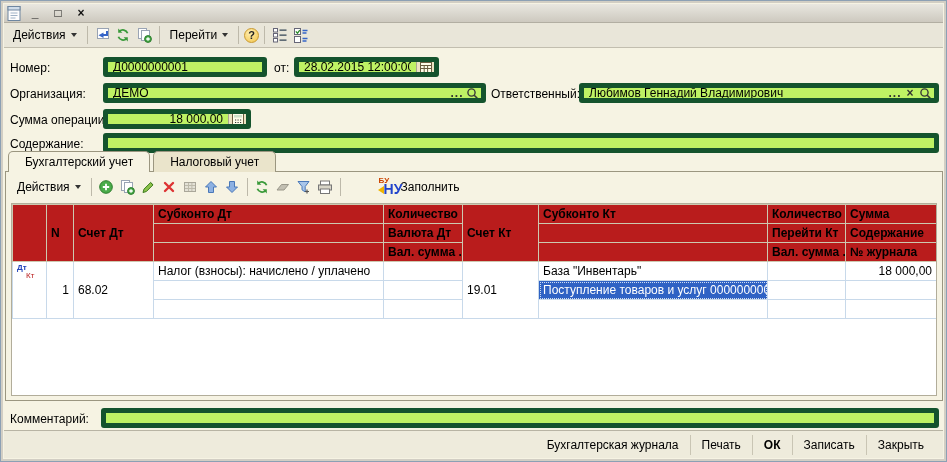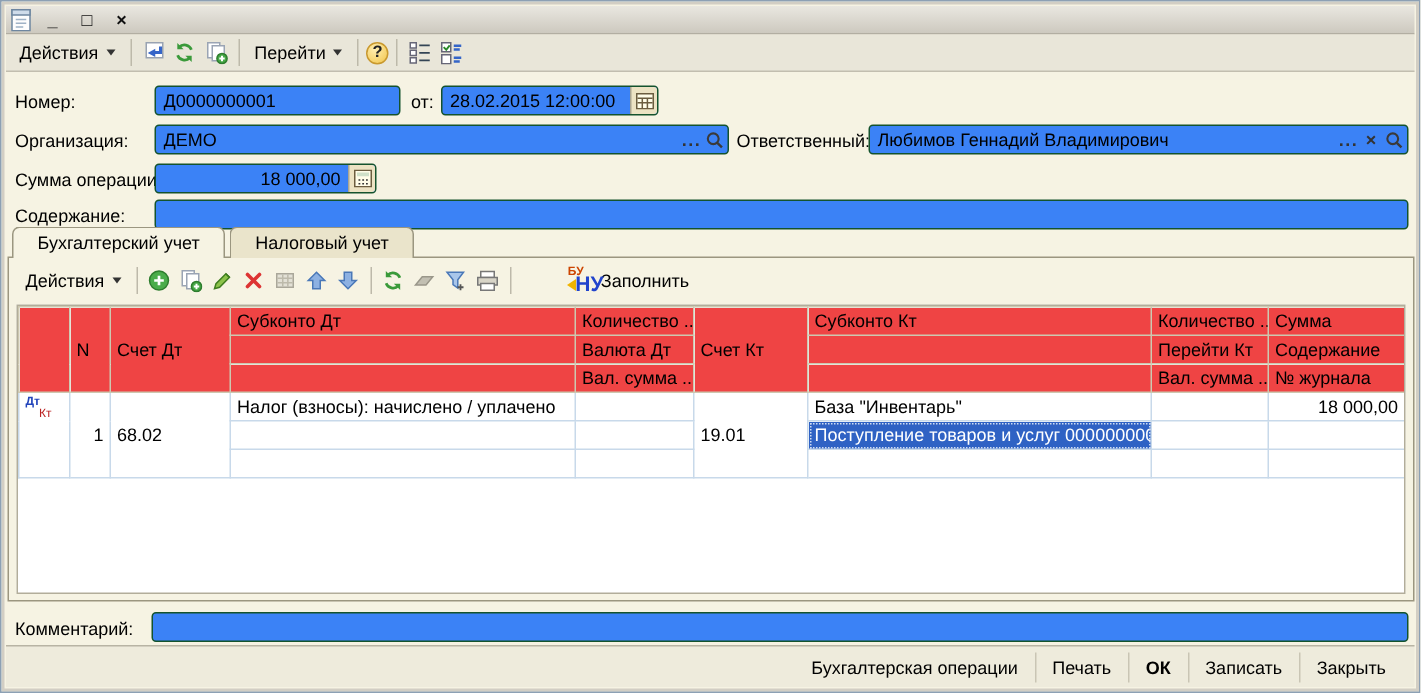--- a/index.html
+++ b/index.html
@@ -30,21 +30,21 @@
   .caret { width: 0; height: 0; border-left: 3px solid transparent; border-right: 3px solid transparent;
            border-top: 4px solid #333; display: inline-block; }
   .tb-sep { width: 1px; height: 18px; background: #bdb9aa; margin: 0 3px; flex: none; }
   .tb-icon { width: 19px; height: 19px; display: inline-flex; align-items: center; justify-content: center; flex: none; }
   .help-icon { width: 15px; height: 15px; border-radius: 50%;
     background: radial-gradient(circle at 5px 4px, #ffeeb0, #f2c54a);
     border: 1px solid #c9992e; font-weight: bold; font-size: 11px;
     display: inline-flex; align-items: center; justify-content: center; color: #222; }
   
   .lbl { position: absolute; line-height: 20px; white-space: nowrap; }
-  .fld { position: absolute; height: 20px; background: #3b82f6; border: 1px solid #14532d;
+  .fld { position: absolute; height: 20px; background: #bef264; border: 5px solid #14532d;
          border-radius: 3px; display: flex; align-items: center; overflow: hidden; }
   .fld input { flex: 1; min-width: 0; border: 0; background: transparent; font: inherit; padding: 0 5px; outline: none; color: #000; }
   .fld input.num { text-align: right; }
   .fld-btns { display: flex; align-items: center; flex: none; padding-right: 2px; gap: 1px; }
   .flat-btn { display: inline-flex; align-items: center; justify-content: center;
               min-width: 14px; height: 16px; color: #333; font-weight: bold; }
   .dots { letter-spacing: 1px; font-size: 12px; line-height: 8px; }
   .boxed-btn { width: 18px; height: 18px; background: #ece3c3; border-left: 1px solid #a9a591;
                display: inline-flex; align-items: center; justify-content: center; flex: none; }
   
@@ -61,21 +61,21 @@
   .bunu .bu { position: absolute; left: 1px; top: -2px; font-size: 8px; font-weight: bold; color: #cc4400; }
   .bunu .nu { position: absolute; left: 6px; bottom: -2px; font-size: 14px; font-weight: bold; color: #2244cc; }
   .bunu .arrow { position: absolute; left: 0; bottom: 1px; width: 0; height: 0;
                  border-top: 4px solid transparent; border-bottom: 4px solid transparent; border-right: 6px solid #f0b400; }
   
   .table-area { position: absolute; left: 5px; top: 31px; width: 926px; bottom: 4px;
                 background: #fff; border: 1px solid #b2ad9a; overflow: hidden; }
   table.grid { border-collapse: collapse; table-layout: fixed; width: 924px; }
   table.grid td { height: 19px; padding: 1px 4px; overflow: hidden; white-space: nowrap;
                   font-size: 12px; vertical-align: middle; }
-  td.h { background: #ef4444; border: 1px solid #cdc8b0; }
+  td.h { background: #b91c1c; border: 1px solid #cdc8b0; font-weight: bold; }
   td.c { background: #fff; border: 1px solid #c8d9ea; }
   td.merge { vertical-align: top; }
   td.right { text-align: right; }
   td.sel { background: #2f62c4; color: #fff; outline: 1px dotted #cfdcf2; outline-offset: -2px; }
   .mkcell { position: relative; }
   .mk-dt { position: absolute; left: 4px; top: 1px; color: #2244bb; font-size: 8px; font-weight: bold; }
   .mk-kt { position: absolute; left: 13px; top: 9px; color: #bb2222; font-size: 8px; font-weight: normal; }
   
   .footer { position: absolute; left: 3px; right: 3px; bottom: 3px; height: 28px;
             background: #eeebdc; border-top: 1px solid #b8b4a4;
@@ -380,20 +380,20 @@
       </table>
     </div>
   </div>
 
   <span class="lbl" style="left:9px;top:408px">Комментарий:</span>
   <div class="fld" style="left:100px;top:407px;width:838px">
     <input value="" style="">
   </div>
 
   <div class="footer">
-    <span class="f-btn">Бухгалтерская операции</span>
+    <span class="f-btn">Бухгалтерская журнала</span>
     <span class="f-btn">Печать</span>
     <span class="f-btn ok">ОК</span>
     <span class="f-btn">Записать</span>
     <span class="f-btn">Закрыть</span>
   </div>
 
 </div>
 
 </body></html>

